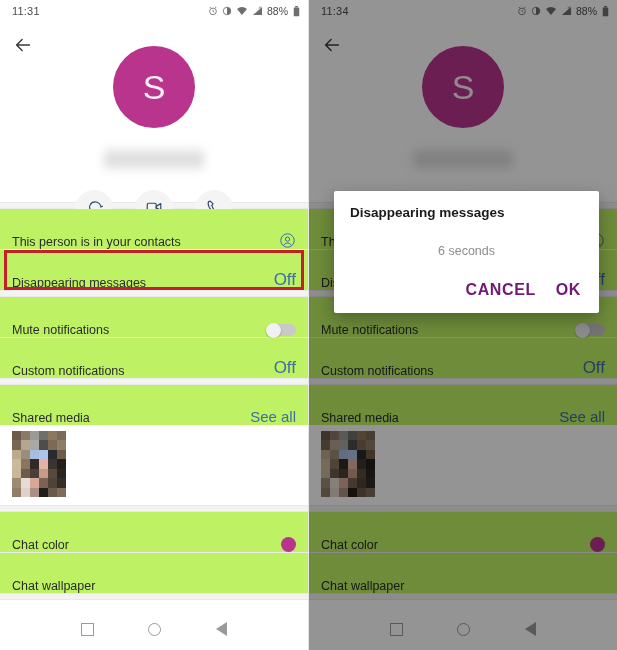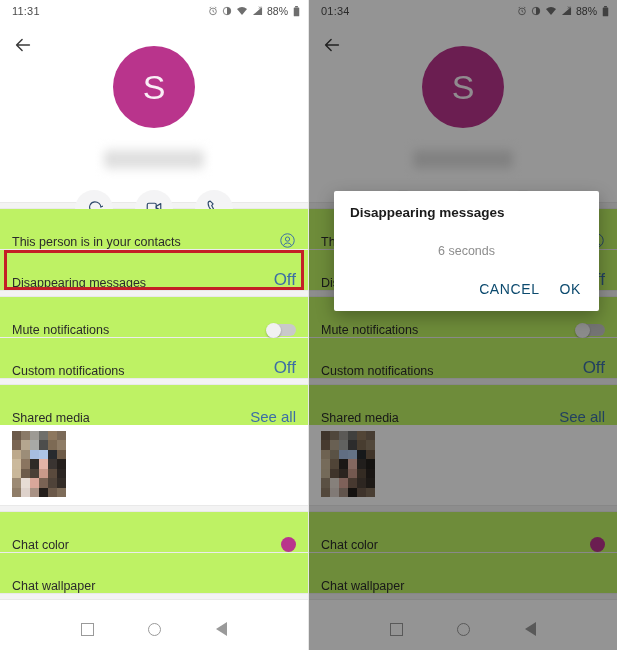--- a/index.html
+++ b/index.html
@@ -124,21 +124,21 @@
   .dlg-opt.selected { color: #1f1f1f; }
   .dlg-desc {
     font-size: 11.5px; color: #3d3d3d; line-height: 1.45;
     padding: 14px 16px 6px 16px; border-top: 1px solid #eeeeee;
   }
   .dlg-actions {
     display: flex; justify-content: flex-end; align-items: center;
     gap: 20px; padding: 10px 18px 14px 16px;
   }
   .dlg-btn {
-    font-size: 14px; font-weight: normal; color: #0c4a6e; letter-spacing: .6px;
+    font-size: 16px; font-weight: bold; color: #701a75; letter-spacing: .6px;
     background: none; border: none; cursor: pointer; font-family: "Liberation Sans", sans-serif;
   }
 </style>
 </head>
 <body>
 
 <div class="screens">
 
   <div class="screen left">
 
@@ -329,21 +329,21 @@
     <div class="navbar">
       <span class="nav-sq"></span>
       <span class="nav-ci"></span>
       <span class="nav-tr"></span>
     </div>
   </div>
 
   <div class="screen right">
 
     <div class="statusbar">
-      <span class="status-time">01:34</span>
+      <span class="status-time">11:34</span>
       <span class="status-icons">
         <span class="sicon">
           <svg width="10" height="10" viewBox="0 0 24 24">
               <circle cx="12" cy="13" r="8" fill="none" stroke="#6e6e6e" stroke-width="2"></circle>
               <path d="M12 9v4l3 2" stroke="#6e6e6e" stroke-width="2" fill="none"></path>
               <path d="M4 5l3-3M20 5l-3-3" stroke="#6e6e6e" stroke-width="2"></path>
             </svg>
         </span>
         <span class="sicon">
           <svg width="10" height="10" viewBox="0 0 24 24">

